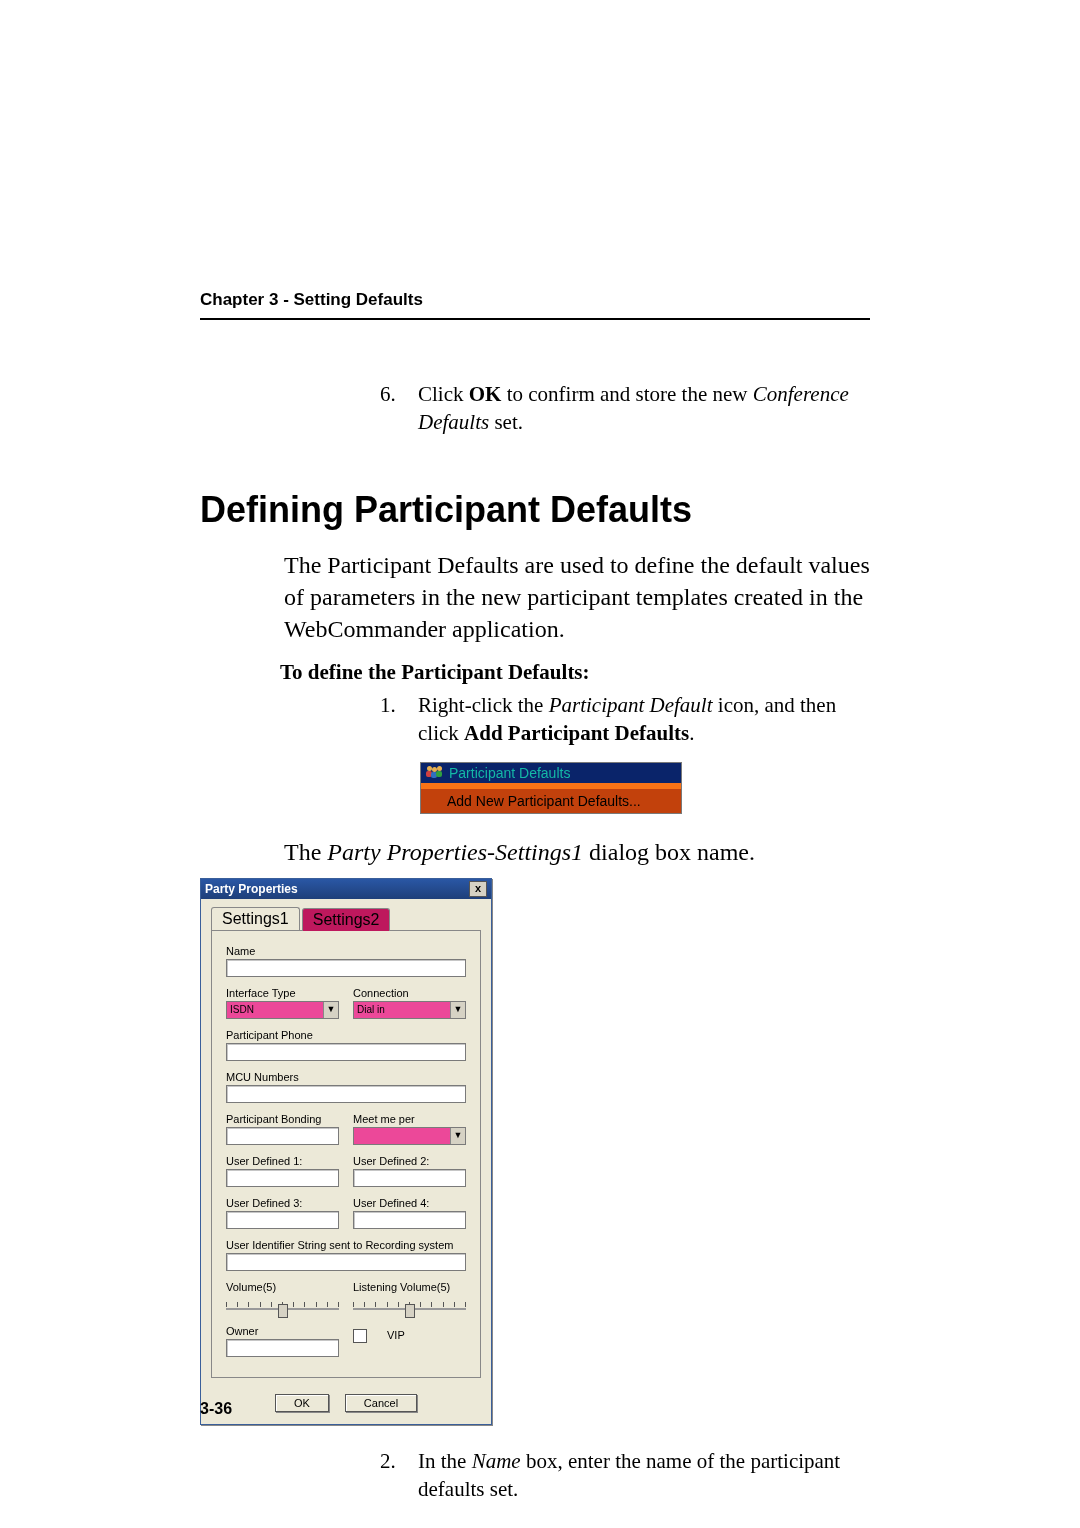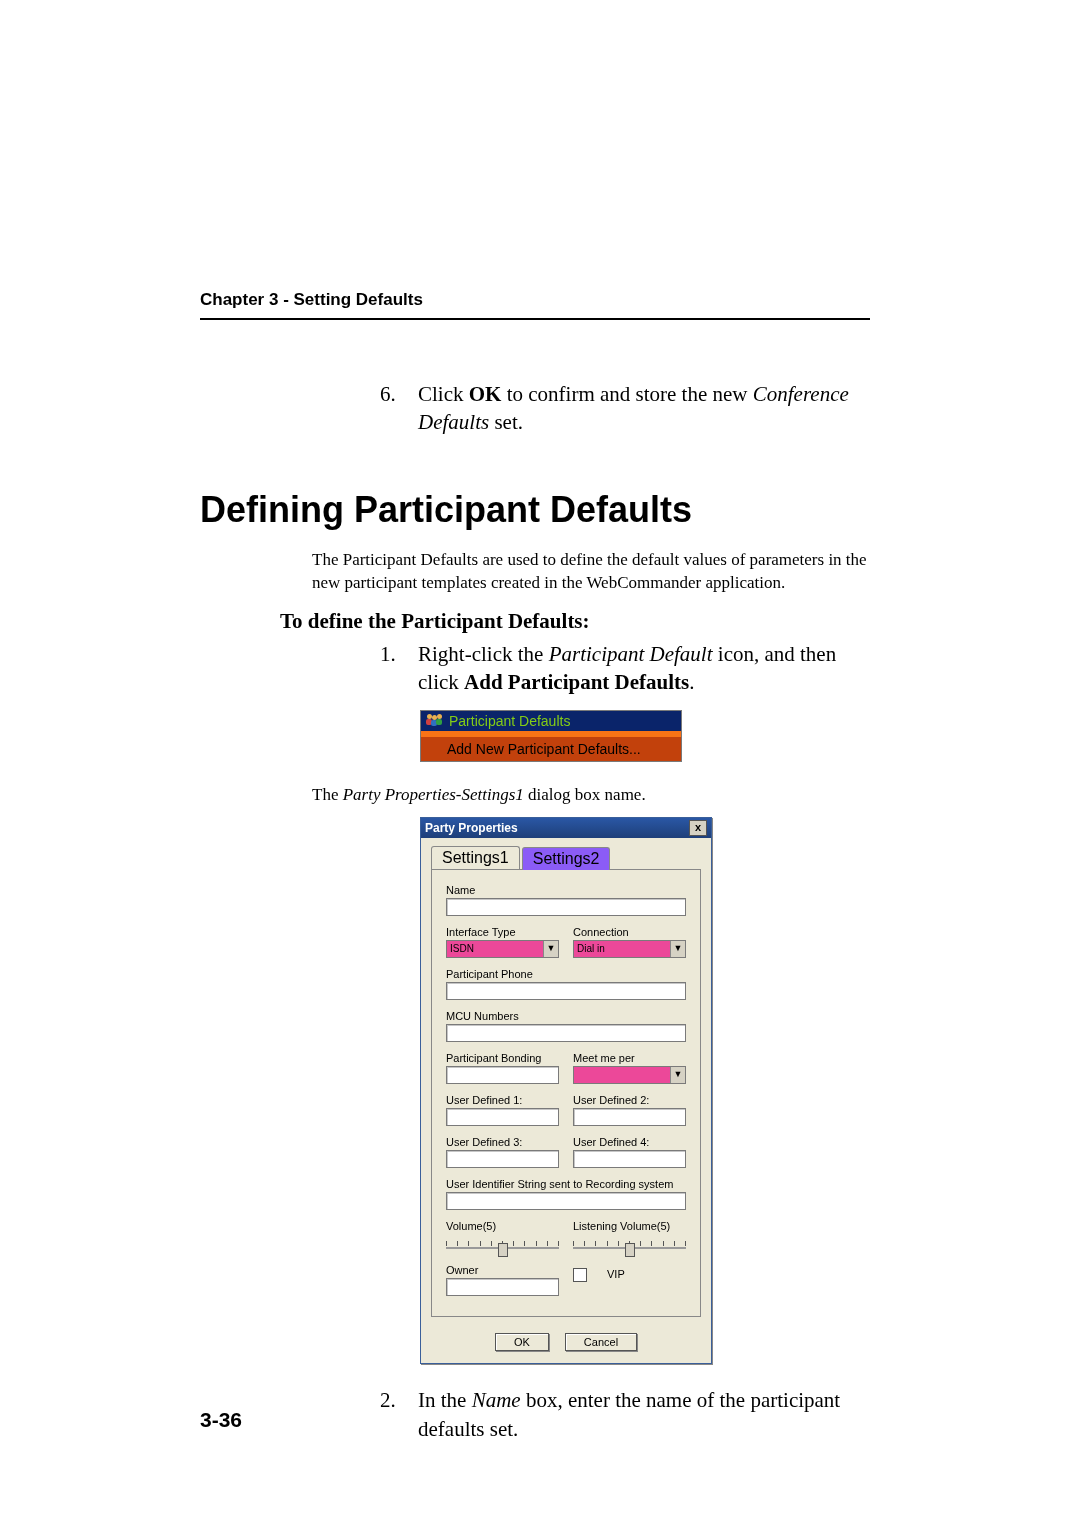--- a/index.html
+++ b/index.html
@@ -48,22 +48,22 @@
     flex: 0 0 38px;
   }
   .h1 {
     font-family: Arial, Helvetica, sans-serif;
     font-weight: bold;
     font-size: 36px;
     margin-top: 52px;
     margin-bottom: 18px;
   }
   .para {
-    margin-left: 112px;
-    font-size: 17px;
+    margin-left: 84px;
+    font-size: 24px;
     line-height: 1.35;
     margin-bottom: 10px;
   }
   .subhead {
     margin-left: 80px;
     font-size: 21px;
     font-weight: bold;
     margin-top: 14px;
     margin-bottom: 6px;
   }
@@ -87,21 +87,21 @@
     font-size: 14px;
     background: #ece9d8;
     border: 1px solid #7a7a7a;
   }
   .ctx-highlight {
     display: flex;
     align-items: center;
     gap: 6px;
     padding: 2px 6px;
     background: #0a246a;
-    color: #84cc16;
+    color: #14b8a6;
   }
   .ctx-item {
     padding: 4px 10px 4px 26px;
     background: #c2410c;
     border-top: 6px solid #f97316;
   }
   .people-icon {
     width: 16px;
     height: 14px;
     position: relative;
@@ -119,21 +119,20 @@
   }
   .p1h { left: 0; top: 0; }
   .p1b { left: -1px; top: 5px; background: #d04040; }
   .p2h { left: 5px; top: 1px; }
   .p2b { left: 4px; top: 6px; background: #3070c0; }
   .p3h { left: 10px; top: 0; }
   .p3b { left: 9px; top: 5px; background: #30a040; }
 
   
   .dialog {
-    margin-left: 220px;
     width: 290px;
     font-family: Tahoma, Arial, sans-serif;
     font-size: 11px;
     background: #ece9d8;
     border: 1px solid #3a5f9a;
     box-shadow: 1px 1px 0 #888;
   }
   .titlebar {
     background: linear-gradient(#2a57a5, #1e3f79);
     color: #fff;
@@ -163,21 +162,21 @@
     padding: 2px 10px 2px 10px;
     border: 1px solid #888;
     border-bottom: none;
     background: #ece9d8;
     border-radius: 3px 3px 0 0;
     margin-right: 2px;
   }
   .tab.inactive {
     position: relative;
     top: 1px;
-    background: #8b5cf6;
+    background: #be185d;
   }
   .panel {
     margin: 0 10px 10px 10px;
     border: 1px solid #888;
     background: #ece9d8;
     padding: 14px 14px 10px 14px;
   }
   .row {
     display: flex;
     gap: 14px;
@@ -261,24 +260,24 @@
     padding: 2px 18px;
     background: #ece9d8;
     border: 1px solid #555;
     box-shadow: 1px 1px 0 #fff inset, 1px 1px 0 #888;
     font-size: 11px;
   }
 
   .page-num {
     position: absolute;
     left: 200px;
-    bottom: 96px;
+    bottom: 110px;
     font-family: Arial, Helvetica, sans-serif;
     font-weight: bold;
-    font-size: 21px;
+    font-size: 16px;
   }
 </style>
 </head>
 <body>
 
 <div class="page">
 
   <div class="running-head">Chapter 3 - Setting Defaults</div>
   <div class="hr"></div>
 

